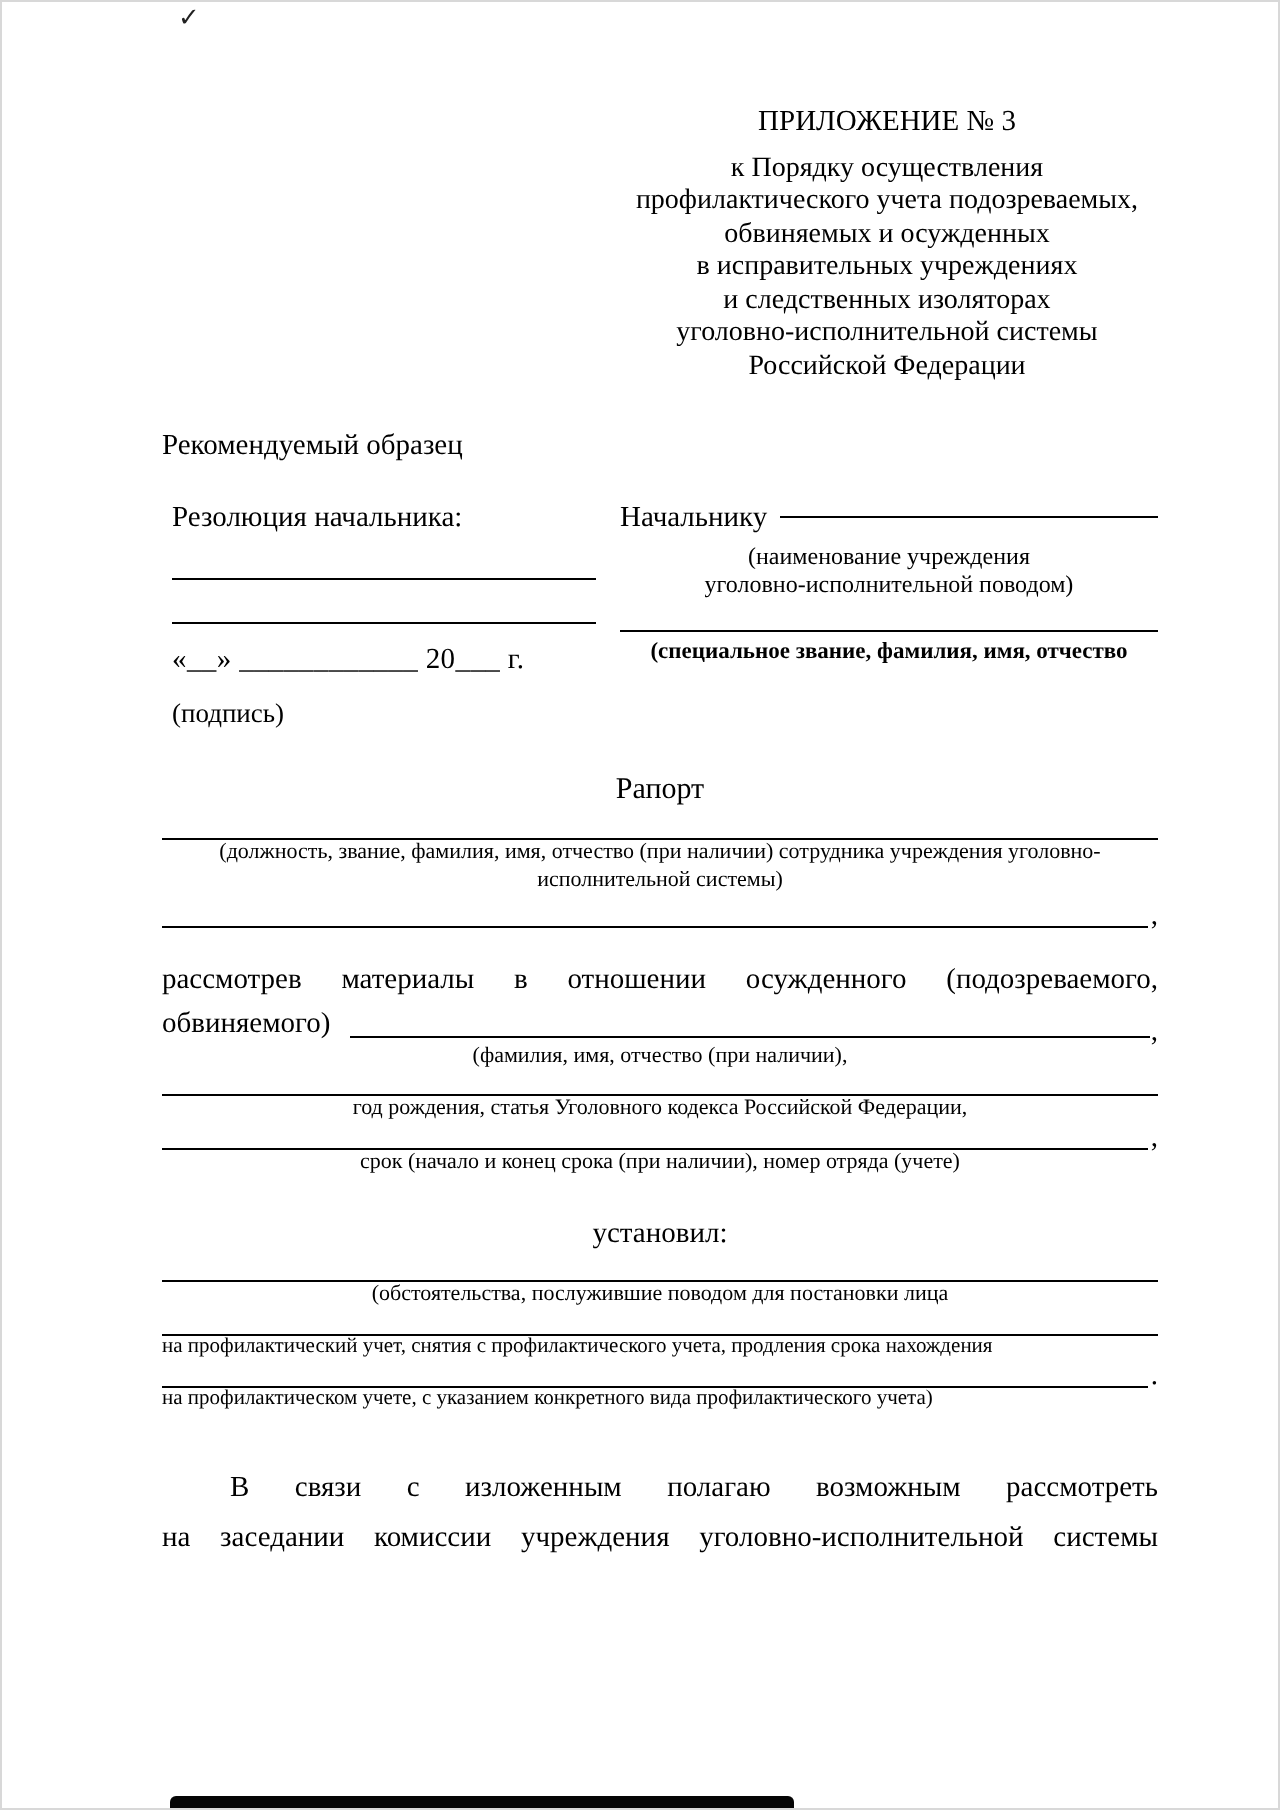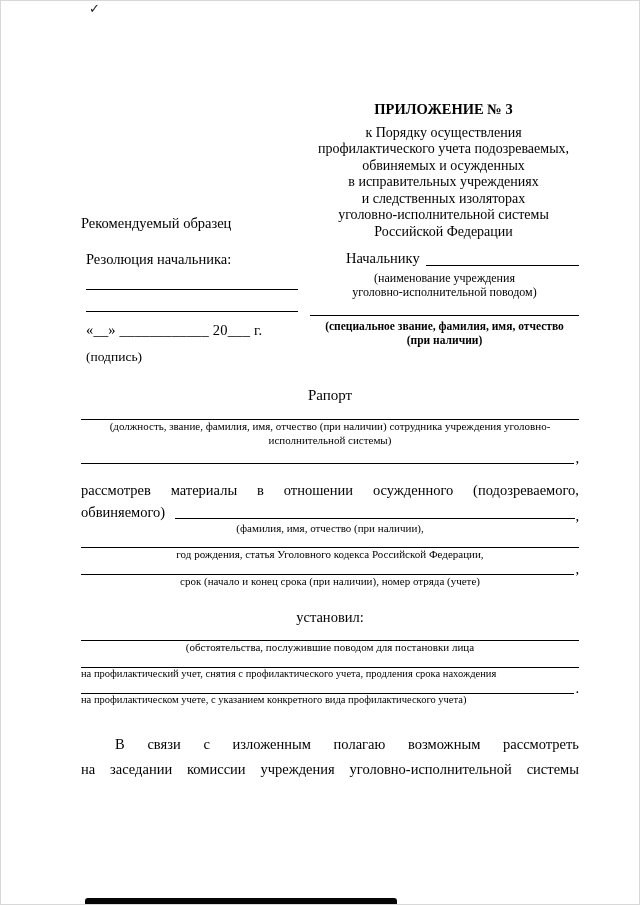--- a/index.html
+++ b/index.html
@@ -9,30 +9,30 @@
     background:#ffffff;
     border:1px solid #d8d8d8;
     box-sizing:border-box;
     font-family:"Liberation Serif","DejaVu Serif",serif;
     color:#000;
     overflow:hidden;
   }
   .corner-mark{position:absolute;left:88px;top:0px;font-size:13px;color:#222;}
   
   .hdr{position:absolute;top:52px;left:285px;width:315px;text-align:center;font-size:14px;line-height:16.5px;}
-  .hdr .title{font-weight:bold;margin-bottom:7px;font-size:14.5px;margin-top:48px;}
+  .hdr .title{font-weight:normal;margin-bottom:7px;font-size:14.5px;}
   .sample{position:absolute;top:214px;left:80px;width:498px;text-align:left;font-size:14.5px;}
   
   .res-col{position:absolute;top:250px;left:85px;width:212px;font-size:14.5px;}
   .res-line{border-bottom:1px solid #000;height:0;margin-top:21px;}
   .res-date{margin-top:10px;letter-spacing:0.2px;}
   .res-sign{margin-top:10px;font-size:13.5px;}
   
   .addr-col{position:absolute;top:250px;left:309px;width:269px;font-size:14.5px;}
-  .addr-row{display:flex;align-items:flex-end;height:16px;margin-left:36px;}
+  .addr-row{display:flex;align-items:center;height:16px;}
   .addr-row .fill{flex:1;border-bottom:1px solid #000;margin-left:6px;margin-bottom:1px;}
   .addr-cap{font-size:12px;line-height:14px;text-align:center;}
   .addr-cap.first{margin-top:4px;}
   .addr-rule{height:16px;border-bottom:1px solid #000;}
   .addr-cap2{font-size:11.5px;line-height:14px;text-align:center;font-weight:bold;}
   .addr-cap2.first{margin-top:3px;}
   
   .report-title{position:absolute;top:386px;left:80px;width:498px;text-align:center;font-size:15px;}
   .body{position:absolute;top:410px;left:80px;width:498px;font-size:14.5px;}
   .ruleA{border-bottom:1px solid #000;height:8px;}
@@ -88,21 +88,20 @@
 
   <div class="addr-col">
     <div class="addr-row">
       <span>Начальнику</span>
       <span class="fill"></span>
     </div>
     <div class="addr-cap first">(наименование учреждения</div>
     <div class="addr-cap">уголовно-исполнительной поводом)</div>
     <div class="addr-rule"></div>
     <div class="addr-cap2 first">(специальное звание, фамилия, имя, отчество</div>
-    <div class="addr-cap2">(при наличии)</div>
   </div>
 
   <div class="report-title">Рапорт</div>
 
   <div class="body">
 
     <div class="ruleA"></div>
     <div class="cap">(должность, звание, фамилия, имя, отчество (при наличии) сотрудника учреждения уголовно-</div>
     <div class="cap">исполнительной системы)</div>
 

